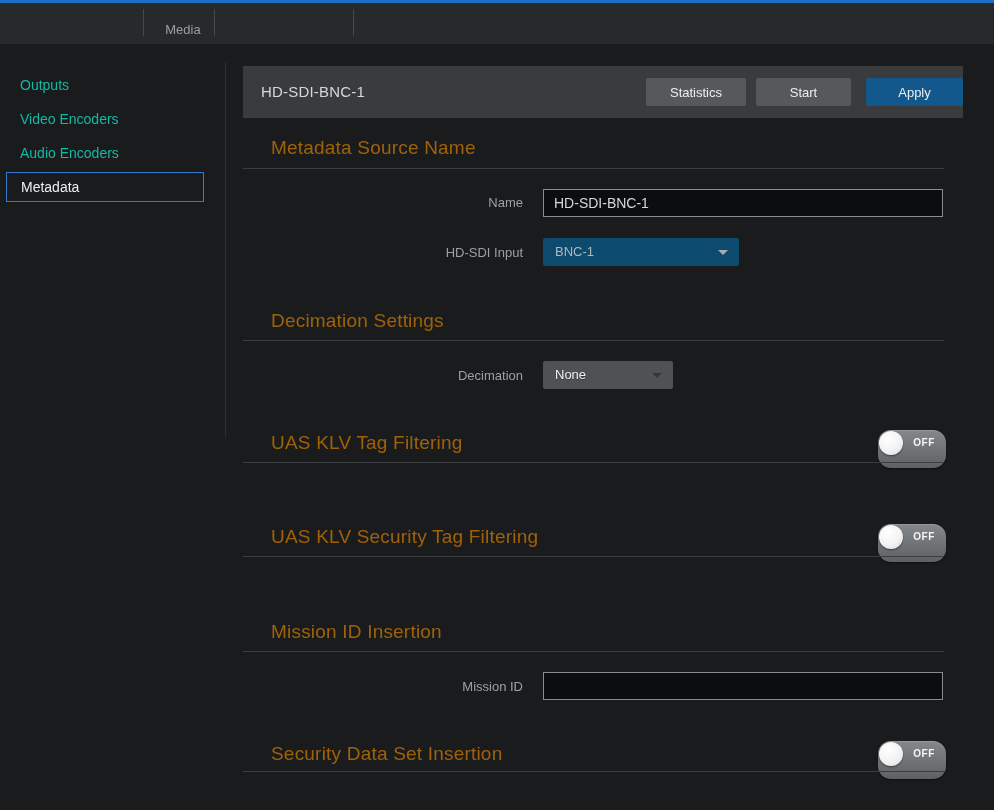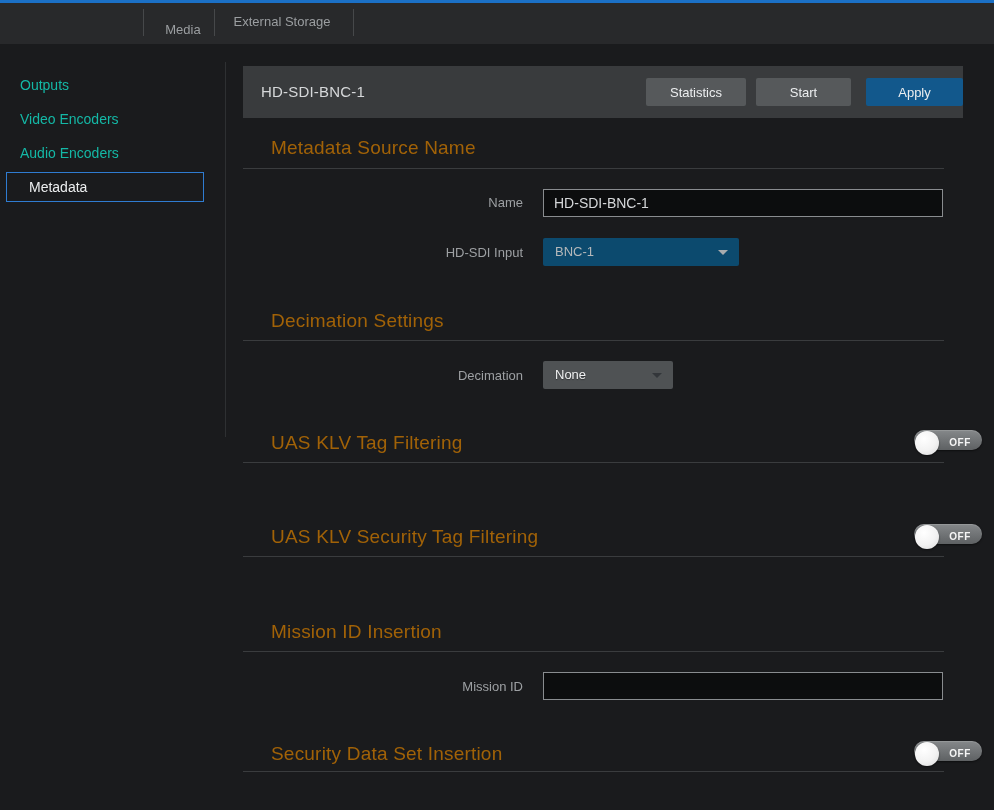--- a/index.html
+++ b/index.html
@@ -32,21 +32,21 @@
     position:absolute; top:6px; width:1px; height:27px; background:#46484a;
   }
   
   .side-item {
     position:absolute; left:20px; height:17px;
     color:#14b8a6; font-size:14px; line-height:17px; cursor:pointer;
   }
   .side-item-active {
     position:absolute; left:6px; top:172px; width:198px; height:30px;
     border:1px solid #2f7cd1; color:#eceeef; font-size:14px;
-    line-height:28px; padding-left:22px; cursor:pointer;
+    line-height:28px; padding-left:14px; cursor:pointer;
   }
   .side-divider {
     position:absolute; left:225px; top:62px; width:1px; height:375px;
     background:#2e3032;
   }
   
   .panel-header {
     position:absolute; left:243px; top:66px; width:720px; height:52px;
     background:#393b3d;
   }
@@ -92,21 +92,21 @@
   .select-dark .select-value { color:#b5b8ba; }
   .select-light .select-value { color:#f0f1f2; text-shadow:0 1px 1px rgba(0,0,0,0.4); }
   .caret {
     position:absolute; right:11px; top:12px; width:0; height:0;
     border-left:5px solid transparent; border-right:5px solid transparent;
     border-top:5px solid #a9acae;
   }
   .select-light .caret { border-top-color:#33363a; }
   
   .toggle {
-    position:absolute; left:914px; width:68px; height:20px;
+    position:absolute; left:878px; width:68px; height:38px;
     border-radius:13px; cursor:pointer;
     background:linear-gradient(180deg,#85888a 0%,#5e6163 100%);
     box-shadow:inset 0 1px 1px rgba(255,255,255,0.15), 0 1px 2px rgba(0,0,0,0.5);
   }
   .toggle-knob {
     position:absolute; left:1px; top:1px; width:24px; height:24px;
     border-radius:50%;
     background:radial-gradient(circle at 38% 32%, #ffffff 0%, #f2f2f2 55%, #d9d9d9 100%);
     box-shadow:0 1px 2px rgba(0,0,0,0.45);
   }
@@ -116,21 +116,20 @@
     color:#f5f5f5; font-size:10px; font-weight:bold; letter-spacing:0.5px;
   }
 </style>
 </head>
 <body>
 
 <div class="topbar">
   <div class="tab-sep" style="left:143px"></div>
   <div class="tab tab-media">Media</div>
   <div class="tab-sep" style="left:214px"></div>
-  <div class="tab tab-ext">External Storage</div>
   <div class="tab-sep" style="left:353px"></div>
 </div>
 
 <div class="side-item" style="top:77px">Outputs</div>
 <div class="side-item" style="top:111px">Video Encoders</div>
 <div class="side-item" style="top:145px">Audio Encoders</div>
 <div class="side-item-active">Metadata</div>
 <div class="side-divider"></div>
 
 <div class="panel-header">

